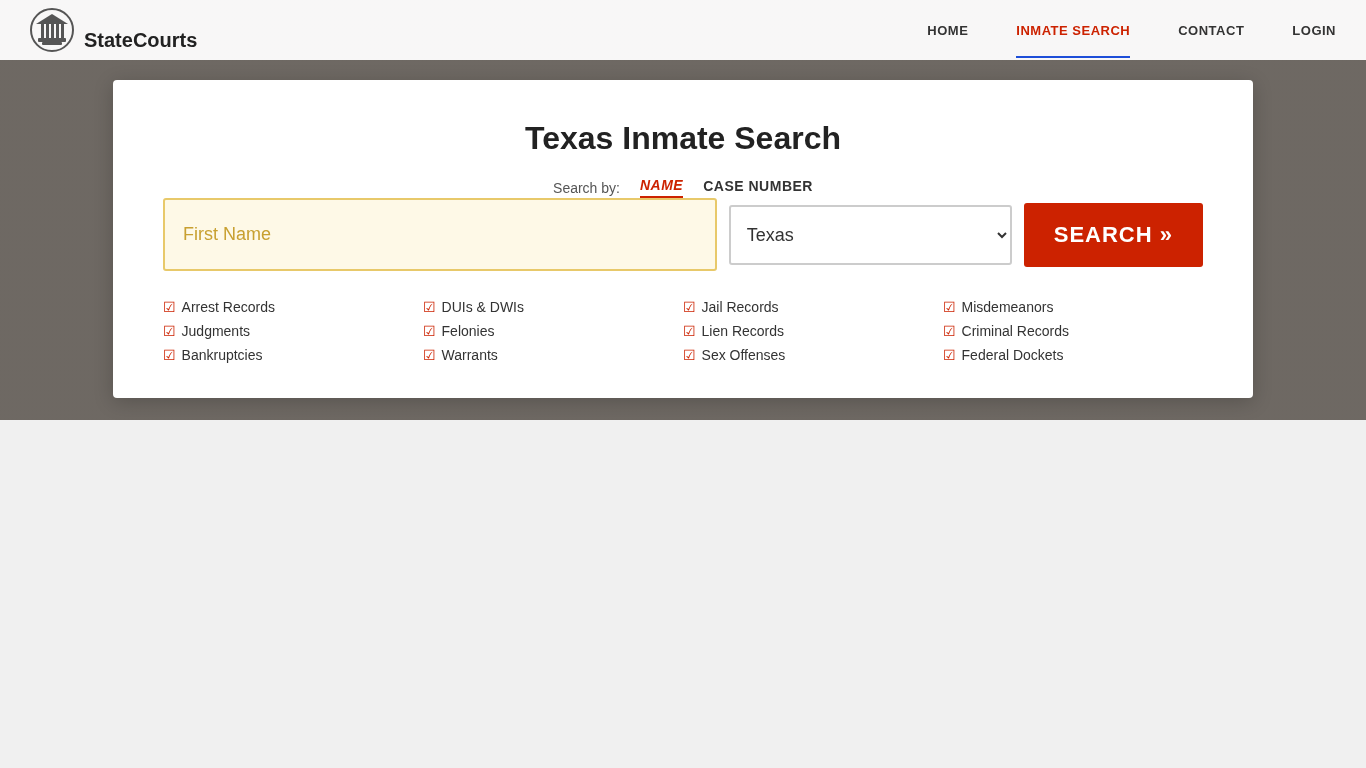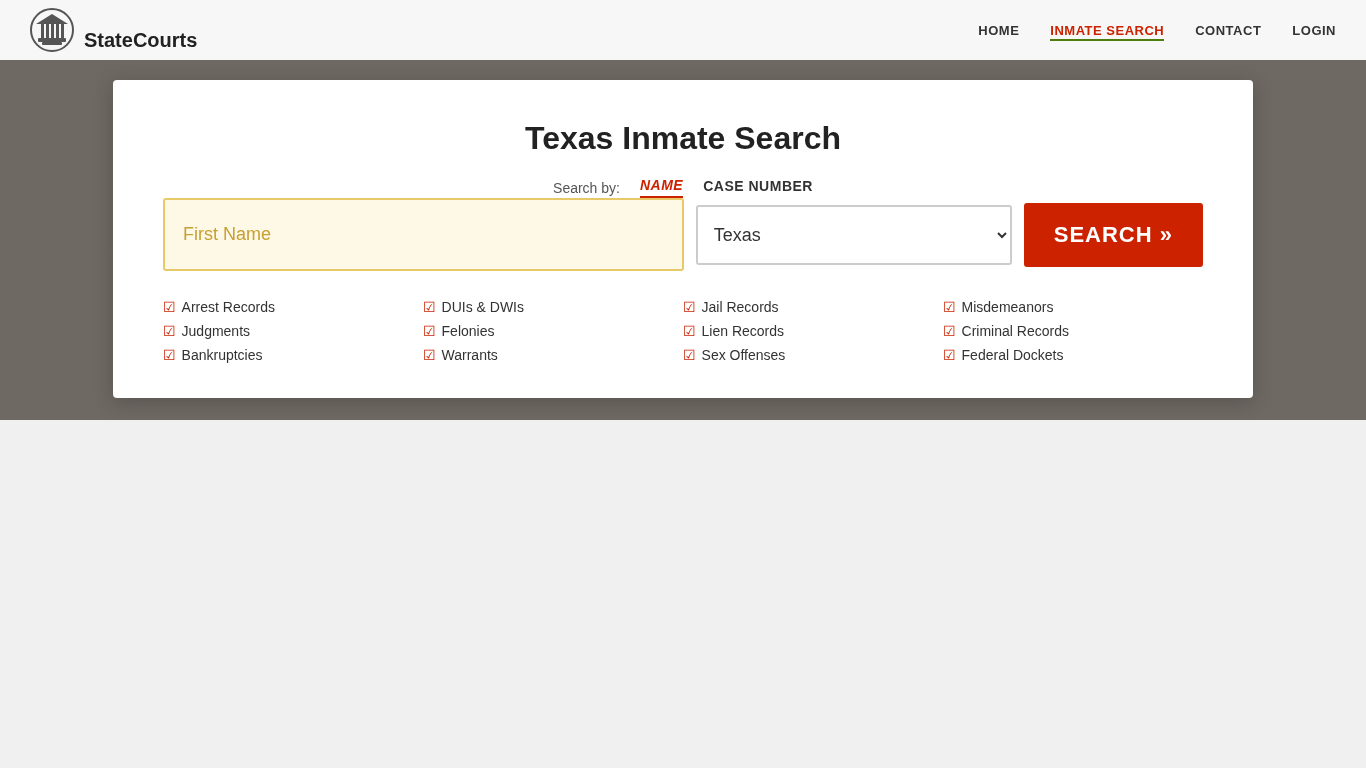--- a/index.html
+++ b/index.html
@@ -53,35 +53,35 @@
       font-size: 20px;
       font-weight: bold;
       color: #222;
     }
     .logo-icon {
       width: 44px;
       height: 44px;
     }
     .nav-links {
       display: flex;
-      gap: 31px;
+      gap: 48px;
       list-style: none;
       align-items: center;
     }
     .nav-links li a {
       text-decoration: none;
       font-size: 13px;
       font-weight: 700;
       color: #333;
       letter-spacing: 0.5px;
     }
     .nav-links li a.active {
       color: #cc2200;
-      border-bottom: 2px solid #4d7c0f;
-      padding-bottom: 1px;
+      border-bottom: 2px solid #1d4ed8;
+      padding-bottom: 18px;
     }
 
     
     .search-card {
       position: absolute;
       top: 80px;
       left: 50%;
       transform: translateX(-50%);
       width: 1140px;
       background: white;
@@ -137,21 +137,21 @@
       border-radius: 3px;
       font-size: 18px;
       color: #b8962a;
       padding: 0 18px;
       outline: none;
     }
     .search-input-field::placeholder {
       color: #c8a030;
     }
     .search-state-select {
-      width: 316px;
+      width: 283px;
       height: 60px;
       border: 2px solid #ccc;
       background: white;
       border-radius: 3px;
       font-size: 18px;
       color: #333;
       padding: 0 12px;
       outline: none;
       appearance: auto;
     }

